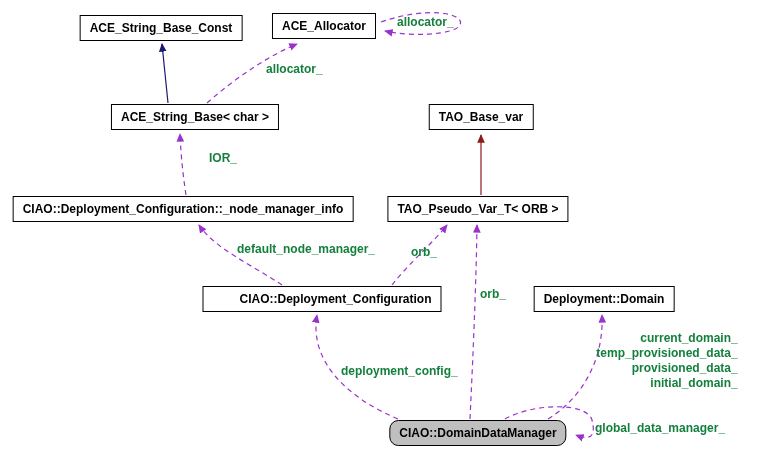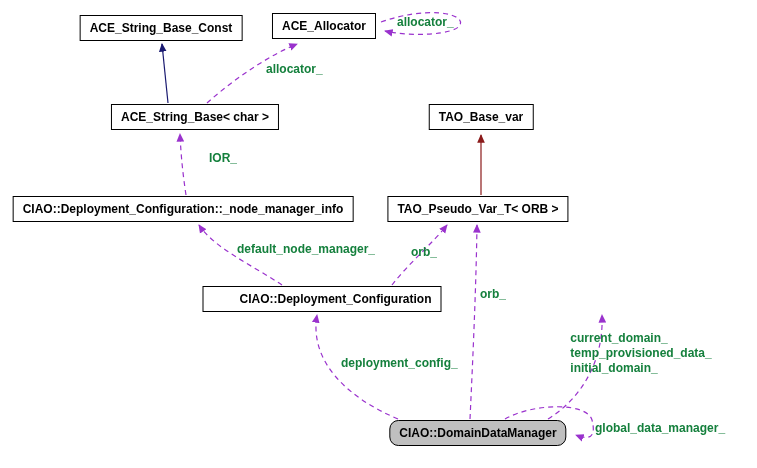--- a/index.html
+++ b/index.html
@@ -41,22 +41,23 @@
   .edge-label {
     position: absolute;
     z-index: 3;
     color: #15803d;
     font-size: 12px;
     font-weight: bold;
     white-space: nowrap;
   }
   .label-stack {
     transform: translateX(-50%);
-    text-align: left;
+    text-align: right;
     line-height: 15px;
+    margin-left: 26px;
   }
 </style>
 </head>
 <body>
 
 <div class="canvas">
 
   <svg class="edges" width="757" height="468" viewBox="0 0 757 468">
     <defs>
       <marker id="arr-blue" viewBox="0 0 10 10" refX="8" refY="5" markerWidth="8" markerHeight="8" orient="auto">
@@ -90,38 +91,40 @@
   <div class="node" style="left:182px; top:104px;margin-left:13px;">ACE_String_Base&lt; char &gt;</div>
 
   <div class="node" style="left:481px; top:104px;">TAO_Base_var</div>
 
   <div class="node" style="left:183px; top:196px;">CIAO::Deployment_Configuration::_node_manager_info</div>
 
   <div class="node" style="left:478px; top:196px;">TAO_Pseudo_Var_T&lt; ORB &gt;</div>
 
   <div class="node" style="left:322px; top:286px;padding-left:36px;">CIAO::Deployment_Configuration</div>
 
+  <div class="node" style="left:604px; top:286px;">Deployment::Domain</div>
 
   <div class="node highlighted" style="left:478px; top:420px;">CIAO::DomainDataManager</div>
 
   <div class="edge-label" style="left:397px; top:15px;">allocator_</div>
 
   <div class="edge-label" style="left:266px; top:62px;">allocator_</div>
 
   <div class="edge-label" style="left:177px; top:151px;padding-left:32px;">IOR_</div>
 
   <div class="edge-label" style="left:221px; top:242px;margin-left:16px;">default_node_manager_</div>
 
   <div class="edge-label" style="left:411px; top:245px;">orb_</div>
 
   <div class="edge-label" style="left:480px; top:287px;">orb_</div>
 
-  <div class="edge-label" style="left:341px; top:356px;">deployment_config_</div>
+  <div class="edge-label" style="left:341px; top:364px;">deployment_config_</div>
 
   <div class="edge-label label-stack" style="left:641px; top:331px;">
     <div>current_domain_</div>
     <div>temp_provisioned_data_</div>
+    <div>provisioned_data_</div>
     <div>initial_domain_</div>
   </div>
 
   <div class="edge-label" style="left:595px; top:421px;">global_data_manager_</div>
 
 </div>
 
 </body></html>

